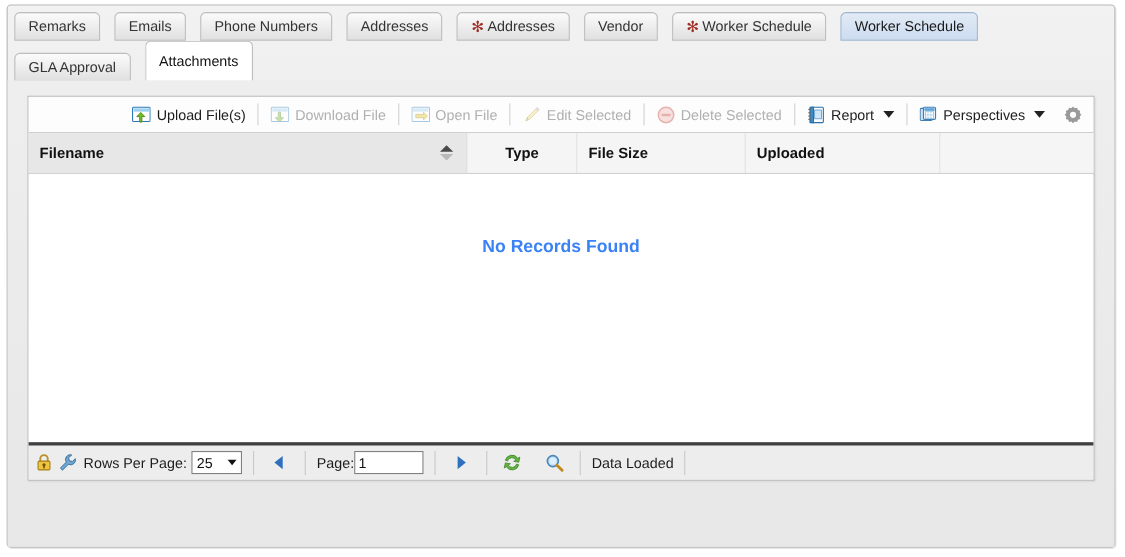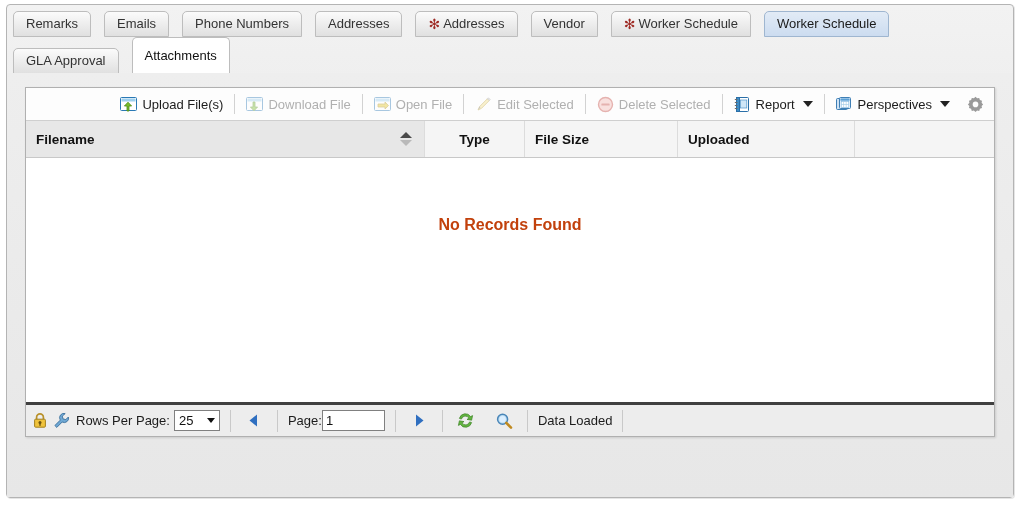--- a/index.html
+++ b/index.html
@@ -220,21 +220,21 @@
     left: 0; right: 0;
     top: 71px;
     bottom: 34px;
     background: #ffffff;
     overflow: hidden;
   }
   .no-records {
     text-align: center;
     font-weight: bold;
     font-size: 16px;
-    color: #c2410c;
+    color: #3b82f6;
     padding-top: 57px;
   }
 
   
   .grid-footer {
     position: absolute;
     left: 0; right: 0; bottom: 0;
     height: 34px;
     display: flex;
     align-items: center;

